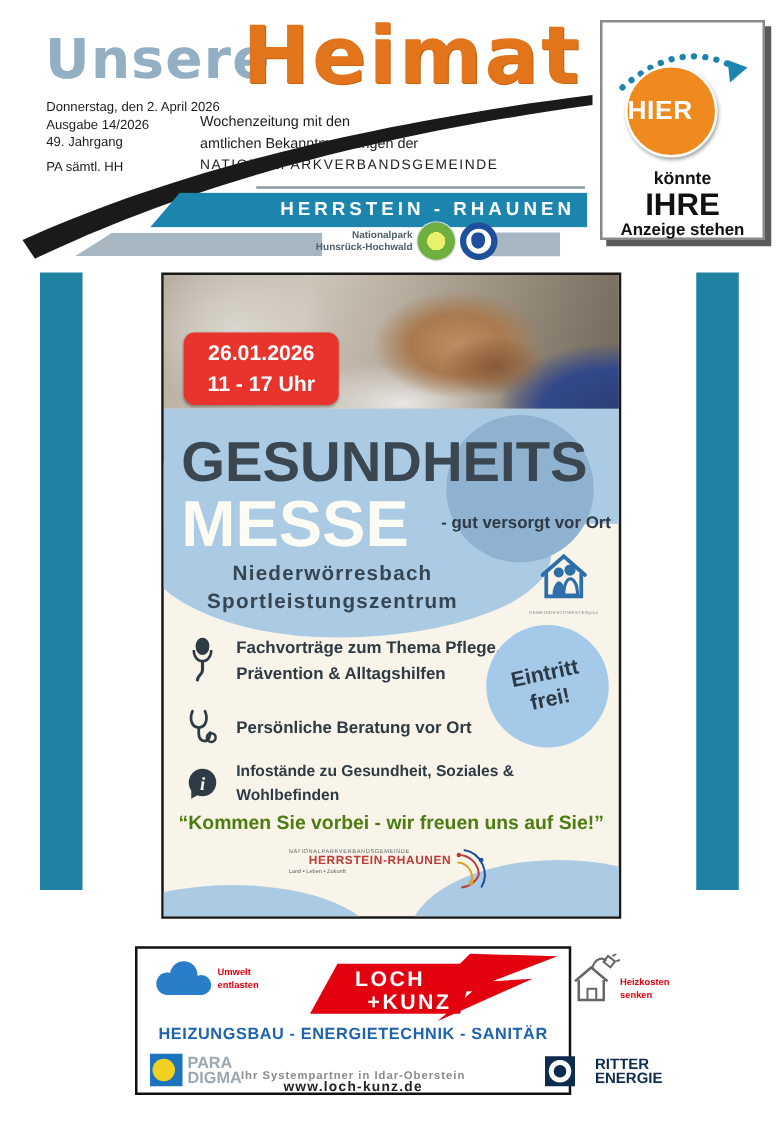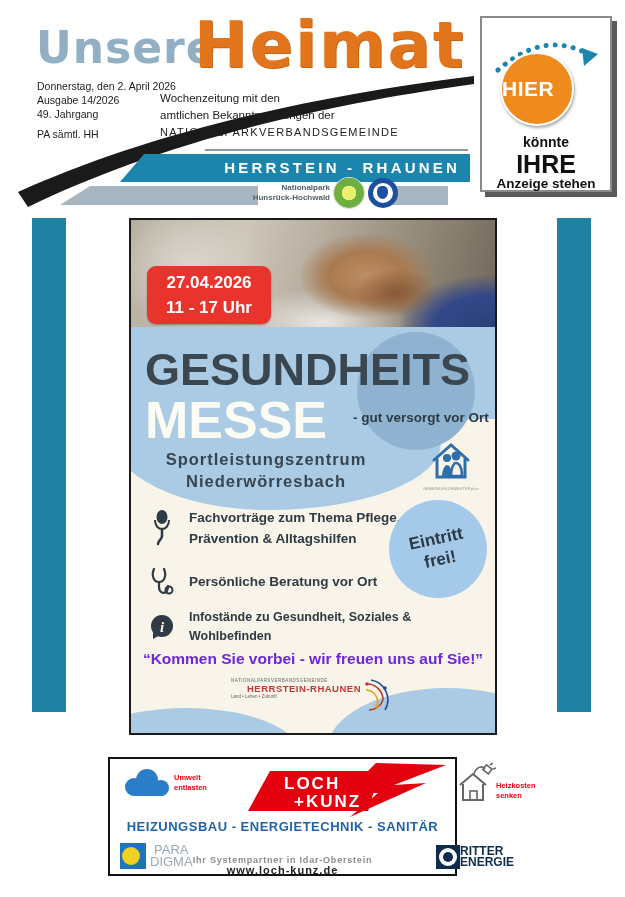--- a/index.html
+++ b/index.html
@@ -77,21 +77,21 @@
   .org-logo { position:absolute; left:292px; top:220px; width:56px; text-align:center; }
   .org-logo .cap { font-size:3.5px; color:#8a8a8a; letter-spacing:.4px; margin-top:1px; }
   .brow { position:absolute; left:16px; display:flex; align-items:center; gap:12px; }
   .brow .ic { width:30px; flex:0 0 30px; display:flex; justify-content:center; }
   .btext { font-size:13.5px; font-weight:bold; color:#2E3A44; line-height:1.55; }
   .b1 { top:288px; } .b2 { top:346px; } .b3 { top:388px; }
   .admission { position:absolute; left:258px; top:280px; width:98px; height:98px; border-radius:50%;
     background:#A5C9E8; display:flex; flex-direction:column; align-items:center; justify-content:center;
     transform:rotate(-12deg); color:#2C3945; font-size:17px; font-weight:800; line-height:1.25; }
   .quote { position:absolute; left:0; top:430px; width:100%; text-align:center;
-    font-size:15.5px; font-weight:800; color:#6d28d9; }
+    font-size:15.5px; font-weight:800; color:#4d7c0f; }
   .plogo { position:absolute; left:0; top:458px; width:100%; display:flex; justify-content:center; gap:4px; }
   .plogo .txt { text-align:left; }
   .plogo .t1 { font-size:4.5px; letter-spacing:.5px; color:#666; }
   .plogo .t2 { font-size:9.5px; font-weight:800; letter-spacing:.5px; color:#BE3A34;padding-left:16px; }
   .plogo .t3 { font-size:4.5px; color:#666; }
   .wave { position:absolute; border-radius:50%; background:#ABCBE4; }
   .wave.w1 { left:-60px; top:488px; width:230px; height:95px; }
   .wave.w2 { left:196px; top:468px; width:240px; height:125px; }
 
   
@@ -104,22 +104,22 @@
   .heat-text { position:absolute; left:386px; top:22px; font-size:7.5px; font-weight:bold; color:#E3000F; line-height:1.3; }
   .services { position:absolute; left:0; top:60px; width:100%; text-align:center;
     font-size:13px; font-weight:800; color:#1F63AE; letter-spacing:.5px; }
   .website { position:absolute; left:0; top:77px; width:100%; text-align:center;
     font-size:11px; font-weight:800; color:#222; letter-spacing:1px;margin-top:28px; }
   .syspartner { position:absolute; left:0; top:96px; width:100%; text-align:center;
     font-size:9px; font-weight:bold; color:#8a8a8a; letter-spacing:.8px; }
   .paradigma { position:absolute; left:10px; top:84px; display:flex; align-items:center; gap:4px; }
   .pd-mark { width:26px; height:26px; background:#1B74BC; position:relative; }
   .pd-mark .dot { position:absolute; left:2px; top:4px; width:18px; height:18px; border-radius:50%; background:#F0D020; }
-  .pd-text { font-size:13px; font-weight:normal; color:#9AA8B2; line-height:.95;text-align:center; }
-  .ritter { position:absolute; left:326px; top:86px; display:flex; align-items:center; gap:0; }
+  .pd-text { font-size:13px; font-weight:bold; color:#9AA8B2; line-height:.95; }
+  .ritter { position:absolute; left:326px; top:86px; display:flex; align-items:center; gap:16px; }
   .rt-mark { width:24px; height:24px; background:#0D2B4D; position:relative; }
   .rt-mark .ring { position:absolute; left:3px; top:3px; width:18px; height:18px; border-radius:50%;
     background:#ffffff; }
   .rt-mark .core { position:absolute; left:7px; top:7px; width:10px; height:10px; border-radius:50%; background:#0D2B4D; }
   .rt-text { font-size:12px; font-weight:800; color:#0D2B4D; line-height:.95; }
 </style>
 </head>
 <body>
 
 <div class="page">
@@ -170,31 +170,31 @@
 
   <div class="poster">
     <div class="photo"></div>
     <div class="band"></div>
     <div class="blob-venue"></div>
     <div class="circle-dark"></div>
     <div class="wave w1"></div>
     <div class="wave w2"></div>
 
     <div class="badge">
-      <div>27.04.2026</div>
+      <div>26.01.2026</div>
       <div>11 - 17 Uhr</div>
     </div>
 
     <div class="title1">GESUNDHEITS</div>
     <div class="title2">MESSE</div>
     <div class="tagline">- gut versorgt vor Ort</div>
 
     <div class="venue">
+      <div>Niederwörresbach</div>
       <div>Sportleistungszentrum</div>
-      <div>Niederwörresbach</div>
     </div>
 
     <div class="org-logo">
       <svg width="46" height="42" viewBox="0 0 46 42">
         <path d="M6,20 L23,5 L40,20" fill="none" stroke="#2D6FA8" stroke-width="3" stroke-linecap="round"></path>
         <path d="M9,19 V37 H37 V19" fill="none" stroke="#2D6FA8" stroke-width="3" stroke-linecap="round"></path>
         <circle cx="19" cy="18" r="4" fill="#2D6FA8"></circle>
         <circle cx="28" cy="16" r="4.5" fill="#2D6FA8"></circle>
         <path d="M14,36 c0-8 4-11 5-11 c2,0 5,3 5,11 Z" fill="#2D6FA8"></path>
         <path d="M23,36 c0-9 3-13 5-13 c3,0 6,4 6,13 Z" fill="none" stroke="#2D6FA8" stroke-width="2.5"></path>

